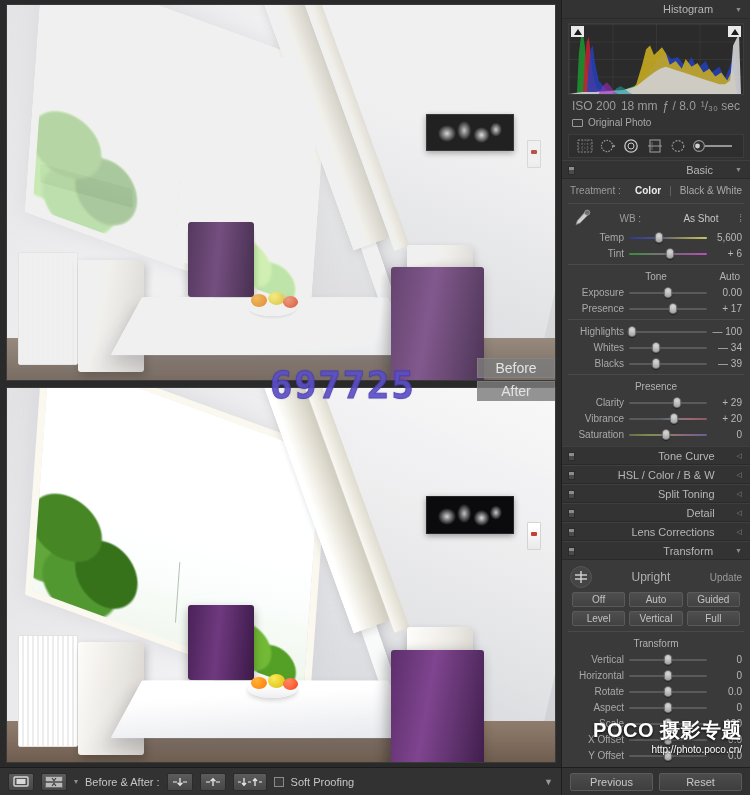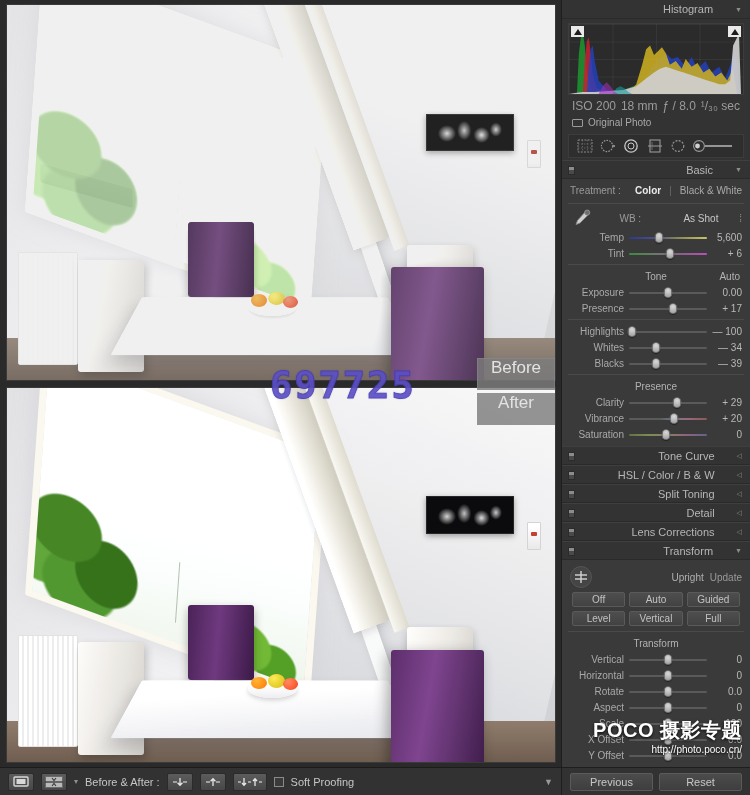--- a/index.html
+++ b/index.html
@@ -196,22 +196,22 @@
     color: #5b4fc4; opacity: .92;
     text-shadow: 0 0 2px rgba(60,40,150,.5);
     z-index: 30; pointer-events: none;
     -webkit-text-stroke: 1px #4a3fb5;
   }
 
   .ba-labels {
     position: absolute; right: 6px; top: 358px; width: 78px; z-index: 25;
   }
   .ba-label {
-    height: 32px; line-height: 18px; text-align: center;
-    font-size: 17px; color: #e3e3e3;
+    height: 20px; line-height: 18px; text-align: center;
+    font-size: 14px; color: #e3e3e3;
     background: rgba(125,125,125,.82);
     border: 1px solid rgba(150,150,150,.35);
     margin-bottom: 3px;
   }
 
   
   .toolbar {
     position: absolute; left: 0; bottom: 0; width: 561px; height: 28px;
     background: #323232;
     border-top: 1px solid #1c1c1c;
@@ -358,21 +358,21 @@
     border: 1px solid #5a5a5a; border-radius: 2px;
   }
   .upright-row {
     display: flex; align-items: center; padding: 4px 8px 2px 8px; gap: 6px;
   }
   .upright-icon {
     width: 22px; height: 22px; border-radius: 50%;
     background: #454545; border: 1px solid #555;
     display: flex; align-items: center; justify-content: center;
   }
-  .upright-lbl { flex: 1; text-align: right; font-size: 10px; color: #b0b0b0; }
+  .upright-lbl { flex: 1; text-align: center; font-size: 12px; color: #b0b0b0; }
   .upright-update { font-size: 10px; color: #9a9a9a; }
 
   .poco {
     position: absolute; right: 8px; bottom: 40px;
     text-align: right; z-index: 40; pointer-events: none;
   }
   .poco .big {
     font-size: 20px; font-weight: bold; color: #ffffff;
     letter-spacing: .5px; text-shadow: 0 1px 3px rgba(0,0,0,.9);
   }

